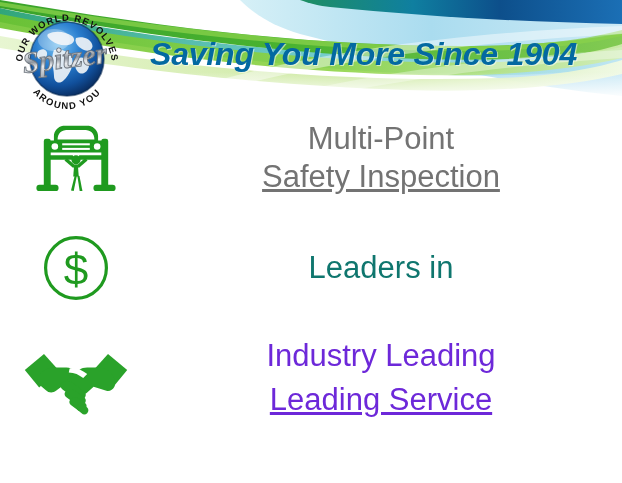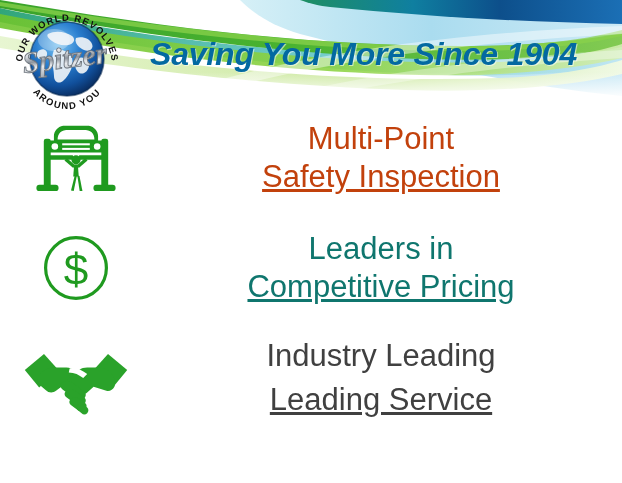--- a/index.html
+++ b/index.html
@@ -63,33 +63,33 @@
   .feature .icon-wrap {
     width: 140px;
     display: flex;
     align-items: center;
     justify-content: center;
     flex: 0 0 140px;
   }
   .feature .feature-text {
     flex: 1 1 auto;
     text-align: center;
-    color: #c2410c;
+    color: #737373;
     font-family: "Liberation Sans", sans-serif;
     font-size: 31px;
     line-height: 1.22;
     white-space: nowrap;
   }
   .feature .feature-text .line2 { display: block; text-decoration: underline; }
 
   #feature-1 { left: 6px; top: 104px;  width: 610px; height: 108px; }
   #feature-2 { left: 6px; top: 214px;  width: 610px; height: 108px; }
   #feature-3 { left: 6px; top: 322px;  width: 610px; height: 112px; }
 
-  #feature-3 .feature-text { color: #404040; line-height: 1.42; }
+  #feature-3 .feature-text { color: #6d28d9; line-height: 1.42; }
   #feature-2 .feature-text { color: #0f766e; }
 
   .icon-svg { display: block; }
 </style>
 </head>
 <body>
 
 <div id="slide">
 
   <div id="banner">
@@ -244,21 +244,20 @@
 
   <div class="feature" id="feature-2">
     <div class="icon-wrap">
       <svg class="icon-svg" width="76" height="76" viewBox="0 0 100 100" xmlns="http://www.w3.org/2000/svg">
         <circle cx="50" cy="50" r="40" fill="none" stroke="#1f9a1f" stroke-width="4.2"></circle>
         <text x="50" y="72" text-anchor="middle" font-family="'Liberation Sans', sans-serif" font-size="58" font-weight="normal" fill="#1f9a1f">$</text>
       </svg>
     </div>
     <div class="feature-text">
       <span>Leaders in</span>
-      <span class="line2">Competitive Pricing</span>
     </div>
   </div>
 
   <div class="feature" id="feature-3">
     <div class="icon-wrap">
       <svg class="icon-svg" width="112" height="74" viewBox="0 0 140 92" xmlns="http://www.w3.org/2000/svg" fill="#2aa22a">
 
         <path d="M6,36 L30,16 L48,36 L24,58 Z"></path>
 
         <path d="M134,36 L110,16 L92,36 L116,58 Z"></path>

